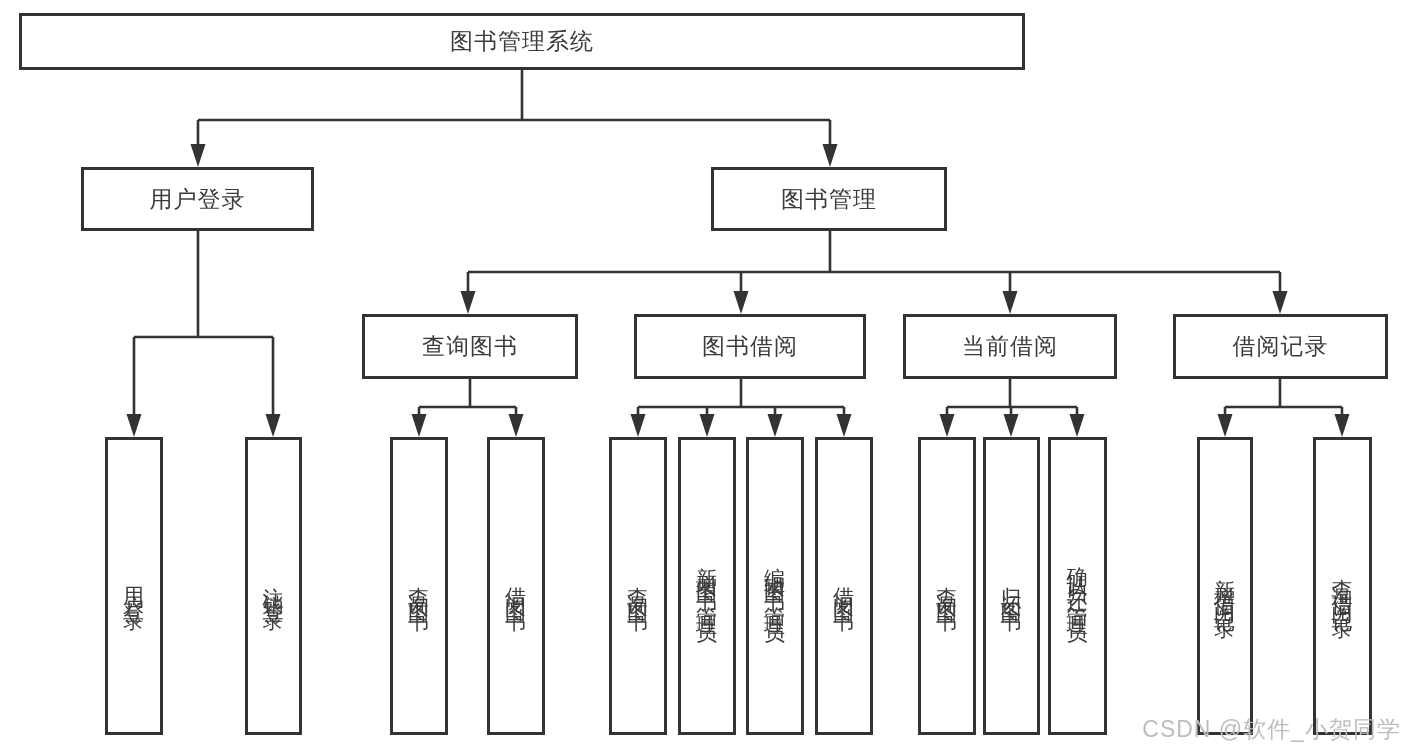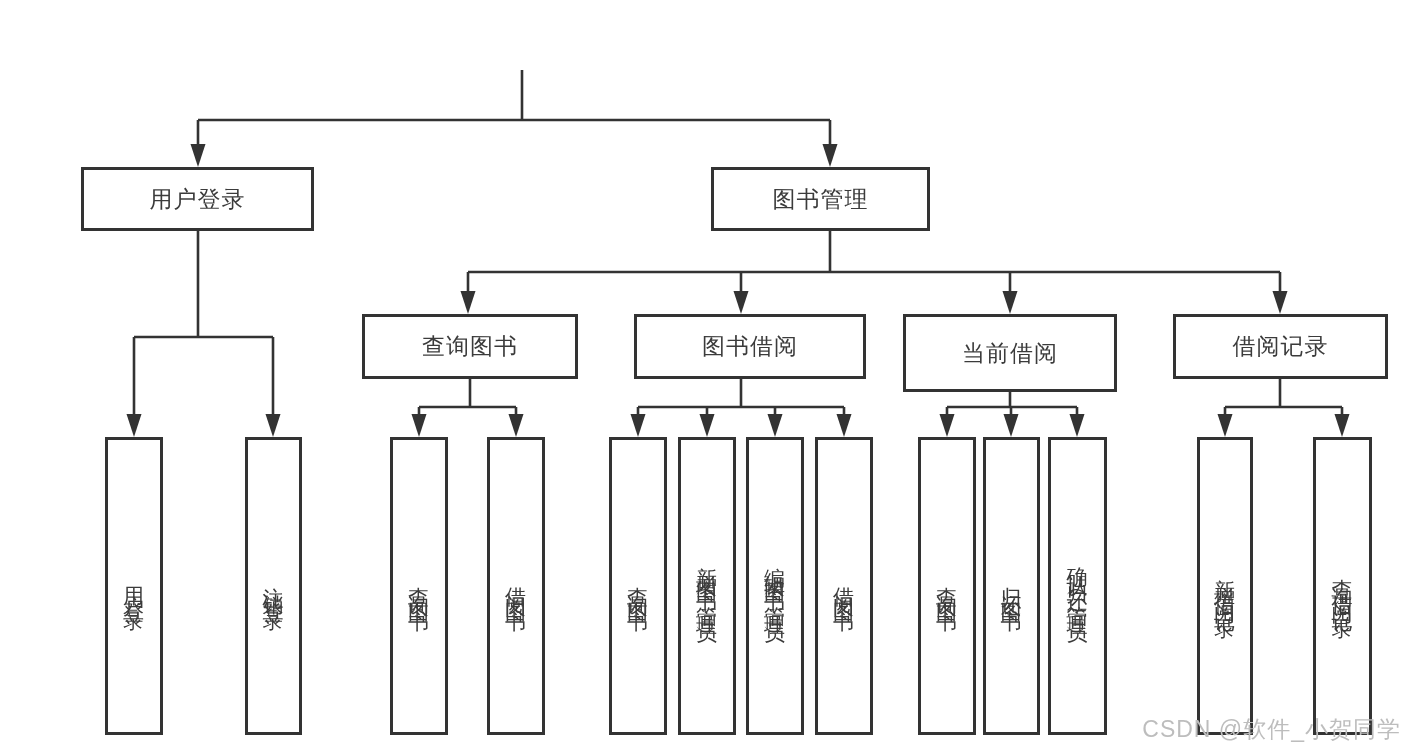--- a/index.html
+++ b/index.html
@@ -87,35 +87,38 @@
     <path d="M1077 407 V416"></path>
       <polygon points="1069.5,414 1084.5,414 1077,437"></polygon>
 
     <path d="M1280 379 V407 M1225 407 H1342"></path>
     <path d="M1225 407 V416"></path>
       <polygon points="1217.5,414 1232.5,414 1225,437"></polygon>
     <path d="M1342 407 V416"></path>
       <polygon points="1334.5,414 1349.5,414 1342,437"></polygon>
   </svg>
 
+  <div class="node hbox" style="left:19px;top:13px;width:1006px;height:57px">
+    <span>图书管理系统</span>
+  </div>
 
   <div class="node hbox" style="left:81px;top:167px;width:233px;height:64px">
     <span>用户登录</span>
   </div>
-  <div class="node hbox" style="left:711px;top:167px;width:219px;height:64px">
+  <div class="node hbox" style="left:711px;top:167px;width:236px;height:64px">
     <span>图书管理</span>
   </div>
 
   <div class="node hbox" style="left:362px;top:314px;width:216px;height:65px">
     <span>查询图书</span>
   </div>
   <div class="node hbox" style="left:634px;top:314px;width:232px;height:65px">
     <span>图书借阅</span>
   </div>
-  <div class="node hbox" style="left:903px;top:314px;width:214px;height:78px">
+  <div class="node hbox" style="left:903px;top:314px;width:214px;height:65px">
     <span>当前借阅</span>
   </div>
   <div class="node hbox" style="left:1173px;top:314px;width:215px;height:65px">
     <span>借阅记录</span>
   </div>
 
   <div class="node vbox" style="left:105px;width:58px">
     <span class="vtext">用户登录</span>
   </div>
   <div class="node vbox" style="left:245px;width:57px">

